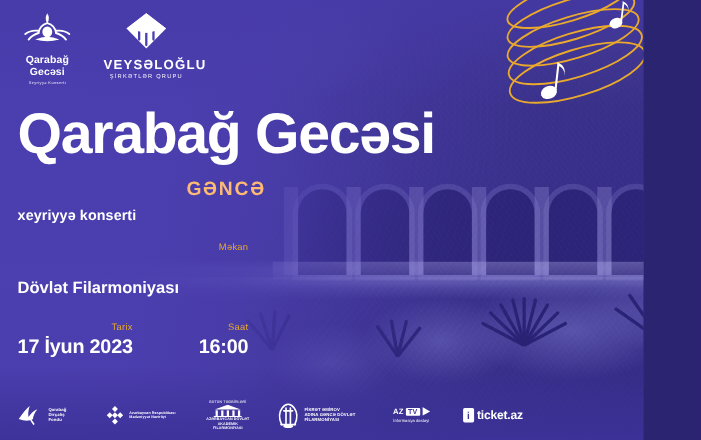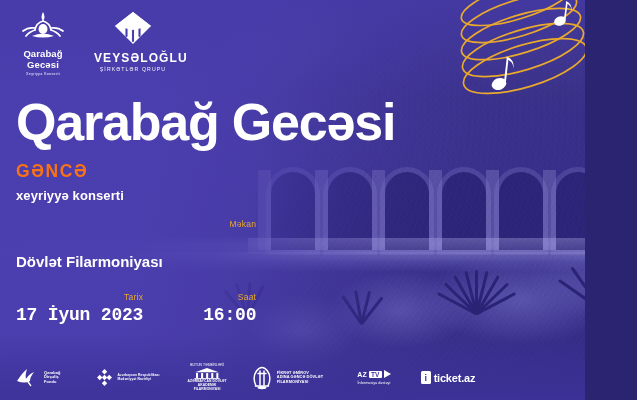--- a/index.html
+++ b/index.html
@@ -127,40 +127,41 @@
   .headline{
     position:absolute; left:16px; top:96px; z-index:6; color:#fff;
   }
   .title{
     font-size:52px; font-weight:700; letter-spacing:-1.2px; line-height:1;
     color:#ffffff; white-space:nowrap;
   }
   .city{
     margin-top:13px;
     font-size:17.5px; font-weight:700; letter-spacing:1.6px;
-    color:#f97316;
+    color:#fdba74;
+    text-align:center;
   }
   .kicker{
     margin-top:6px;
     font-size:13px; font-weight:700; letter-spacing:.1px;
     color:#ffffff;
   }
 
   
   .details{ position:absolute; left:16px; top:219px; z-index:6; color:#fff; }
   .lbl{
     font-size:8.5px; font-weight:400; color:#e9a92c; letter-spacing:.25px;text-align:right;
   }
   .venue{
     margin-top:4px;
     font-size:15px; font-weight:700; line-height:1.28; color:#fff;
   }
   .row{ display:flex; gap:60px; margin-top:21px; }
   .val{
-    margin-top:3px; font-size:18px; font-weight:700; color:#fff; letter-spacing:-.2px;font-family:Liberation Mono, monospace;
+    margin-top:3px; font-size:18px; font-weight:700; color:#fff; letter-spacing:-.2px;
   }
 
   
   .partners{
     position:absolute; left:0; bottom:8px; width:100%;
     display:flex; align-items:center; z-index:7;
     color:#fff; padding:0 10px;
   }
   .p-item{ display:flex; align-items:center; gap:4px; }
   .p-txt{ line-height:1.18; }

